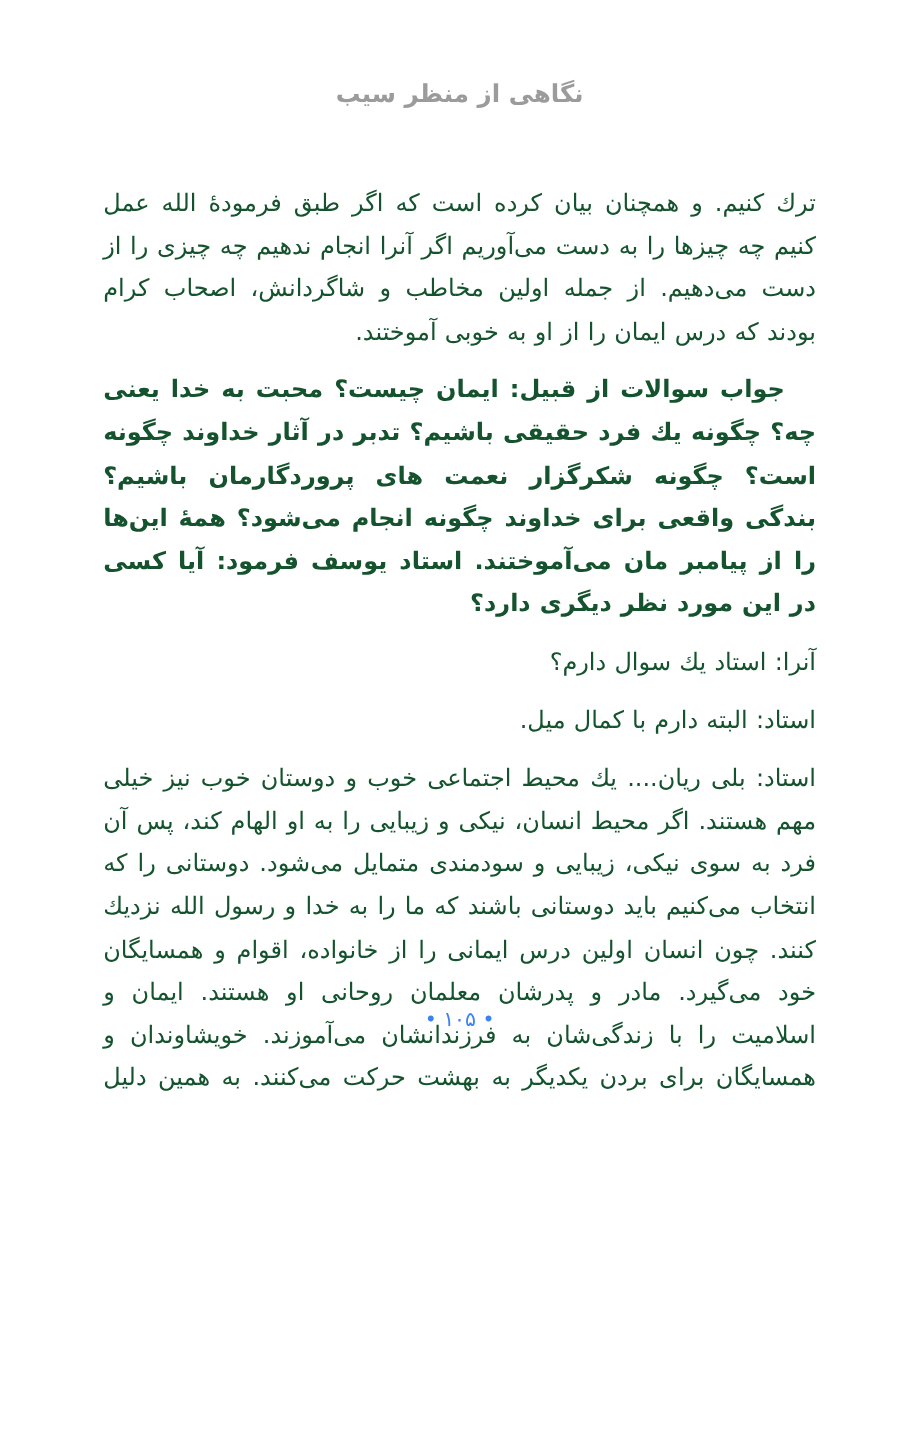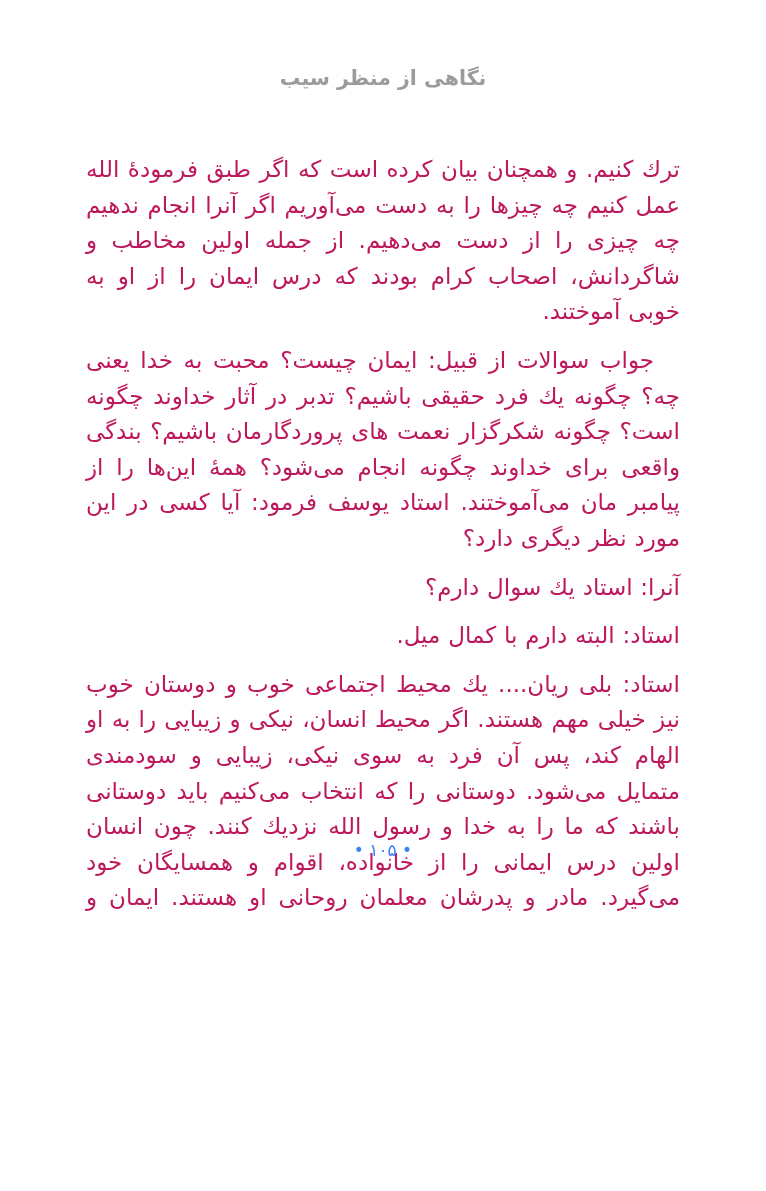--- a/index.html
+++ b/index.html
@@ -39,34 +39,35 @@
   
   .text-block {
     position: absolute;
     top: 152px;
     right: 86px;
     left: 86px;
     direction: rtl;
     unicode-bidi: isolate;
     text-align: justify;
     text-align-last: right;
-    color: #be185d;
-    font-size: 23px;
+    color: #14532d;
+    font-size: 20px;
     line-height: 35.6px;
   }
 
   .para {
     margin: 0 0 13px 0;
     text-align: justify;
     text-align-last: right;
     word-spacing: 0.5px;
   }
 
   .para.indent {
     text-indent: 26px;
+    font-weight: bold;
   }
 
   
   .para.dialogue {
     text-align: right;
     text-align-last: right;
     margin: 0 0 13px 0;
   }
 
   .para.last {

